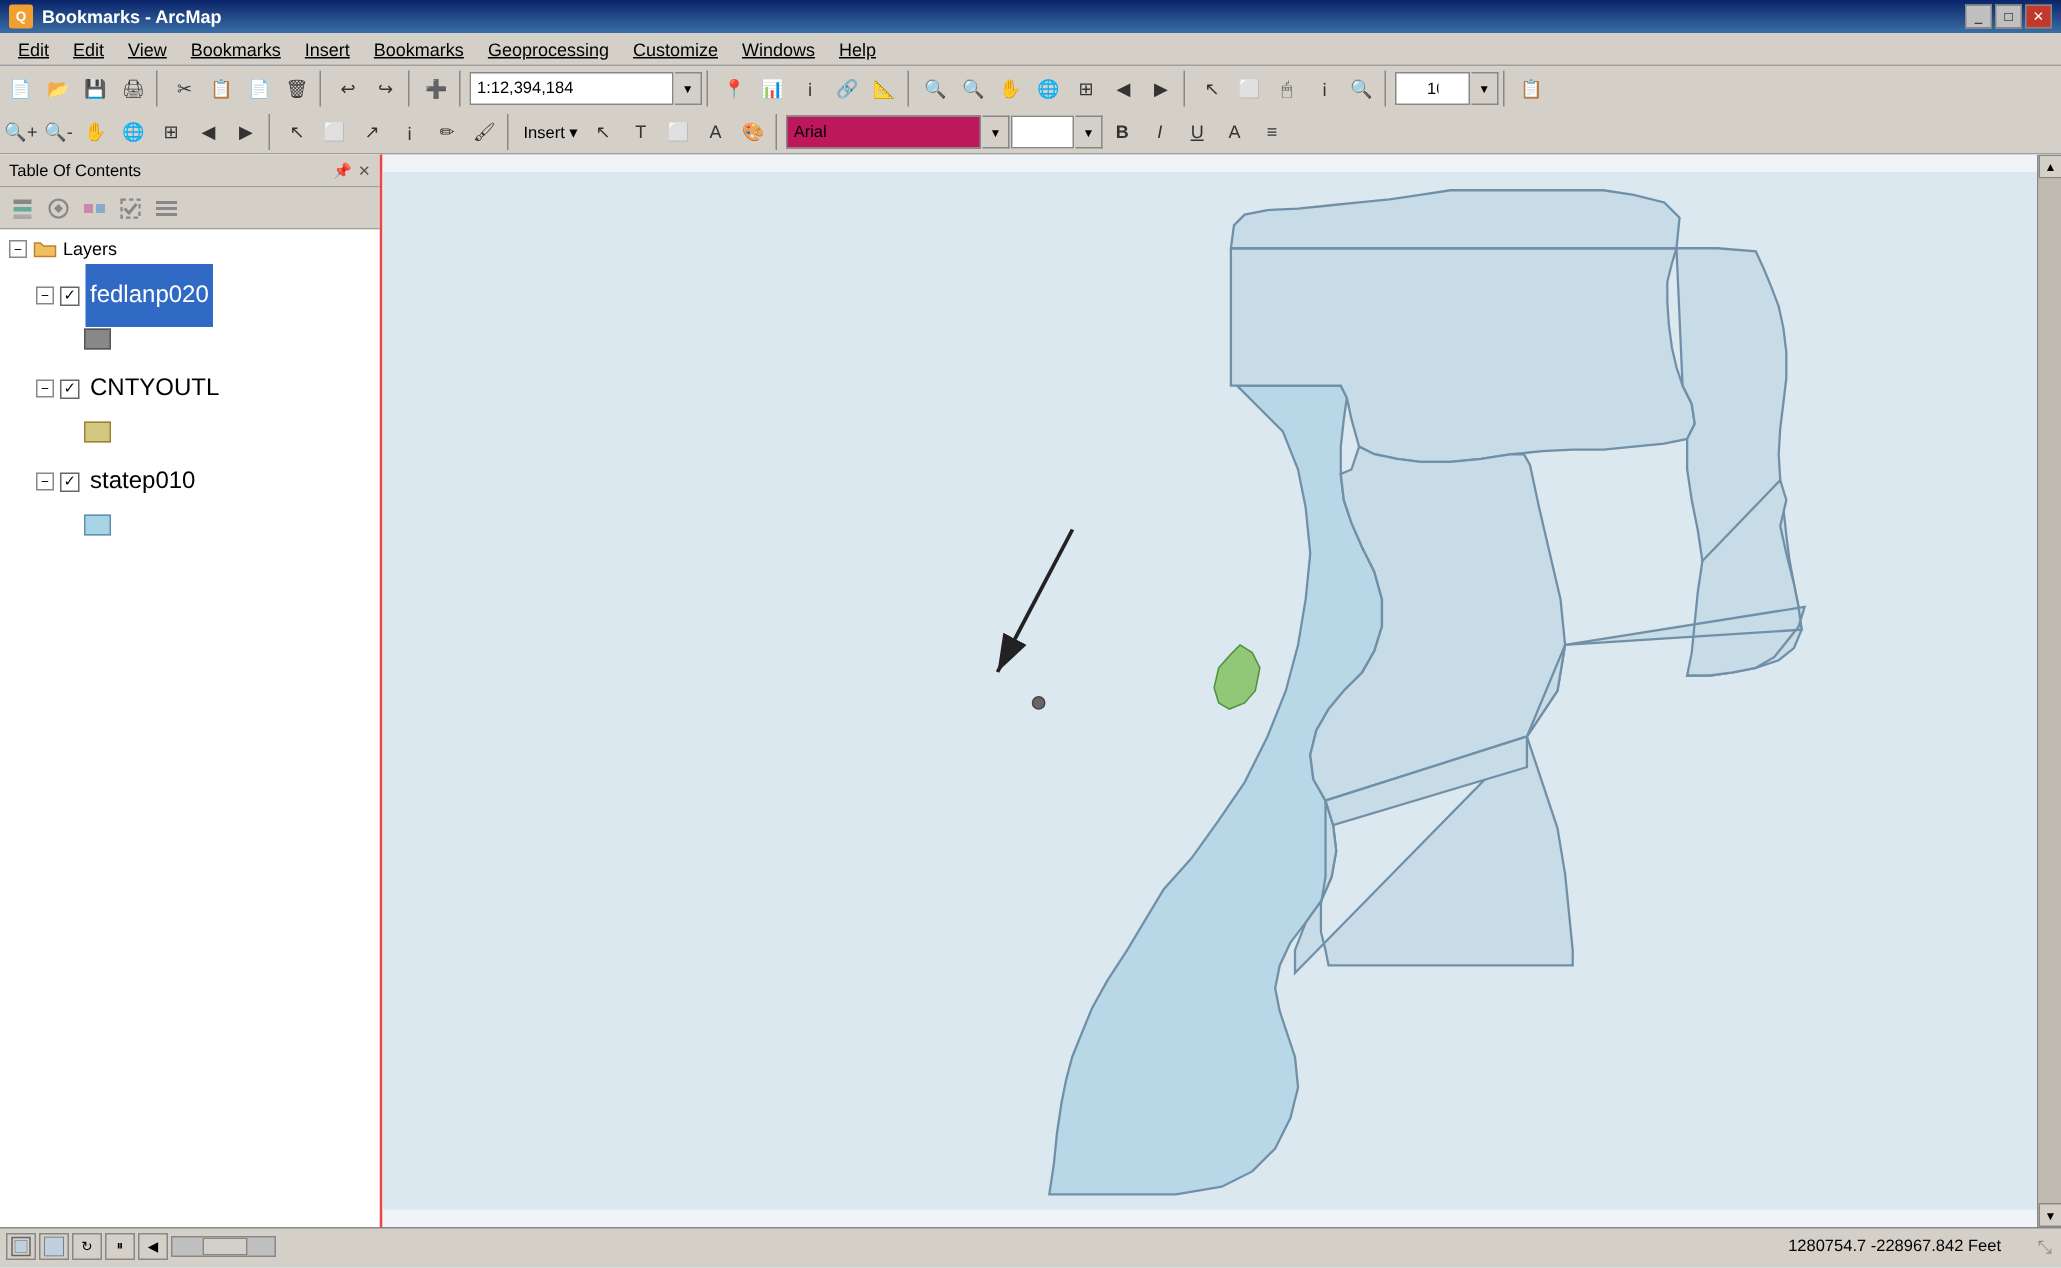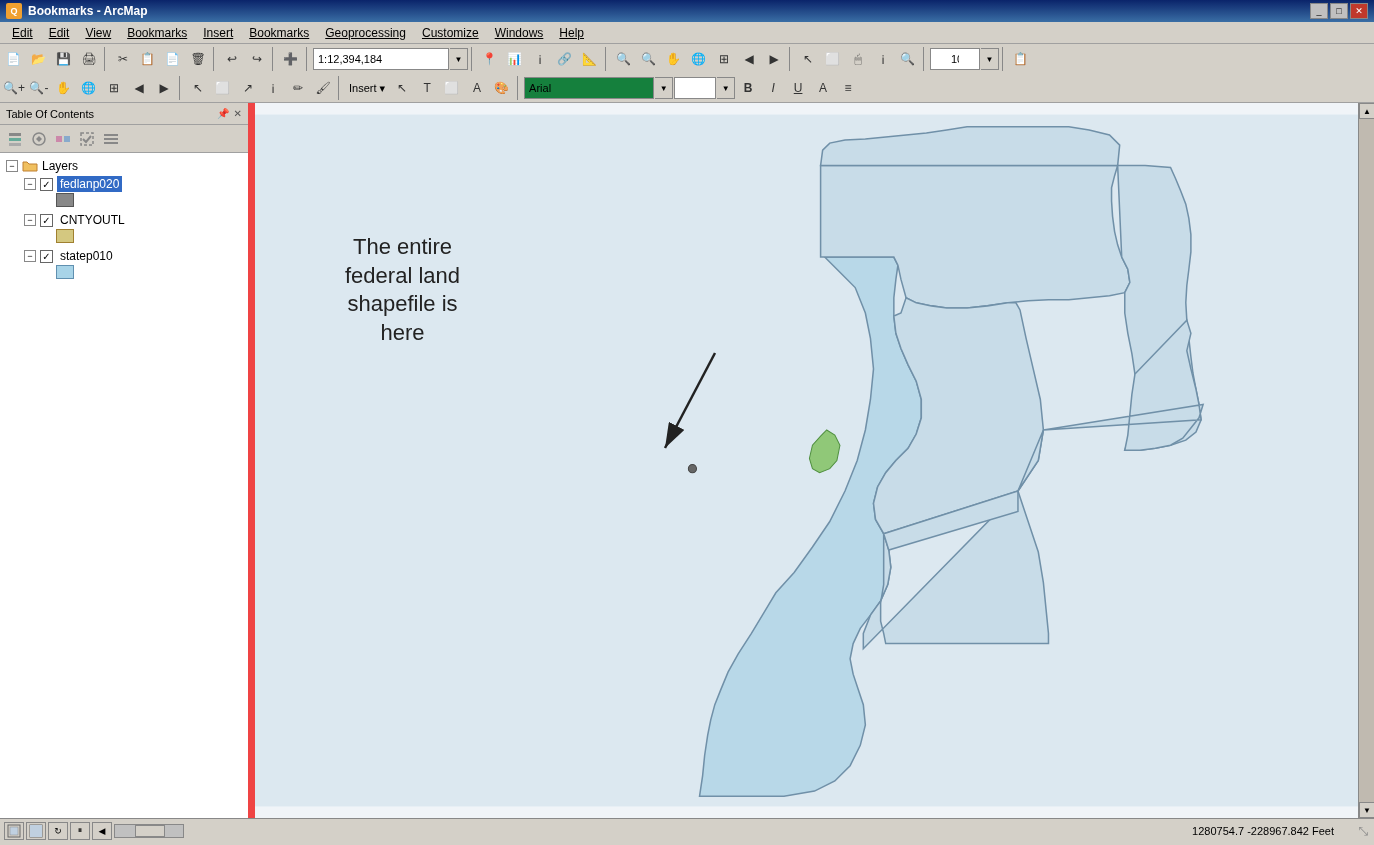--- a/index.html
+++ b/index.html
@@ -73,21 +73,21 @@
       background: #d4d0c8;
       border: 1px solid #888;
       border-left: none;
       cursor: pointer;
       display: flex; align-items: center; justify-content: center;
       font-size: 8px;
     }
     .font-input {
       width: 130px; height: 22px;
       border: 1px solid #888;
-      background: #15803d;
+      background: #be185d;
       font-size: 11px;
       padding: 0 4px;
     }
     .fontsize-input {
       width: 36px; height: 22px;
       border: 1px solid #888;
       background: white;
       font-size: 11px;
       padding: 0 20px;
       text-align: center;
@@ -96,21 +96,21 @@
     
     .main-area {
       display: flex;
       height: calc(845px - 22px - 22px - 62px - 24px);
     }
 
     
     .toc-panel {
       width: 255px;
       background: white;
-      border-right: 7px solid #ef4444;
+      border-right: 2px solid #ef4444;
       display: flex;
       flex-direction: column;
     }
     .toc-header {
       background: #d4d0c8;
       height: 22px;
       display: flex;
       align-items: center;
       justify-content: space-between;
       padding: 0 6px;
@@ -178,22 +178,22 @@
     }
     .toc-checkbox {
       width: 13px; height: 13px;
       border: 1px solid #666;
       background: white;
       display: flex; align-items: center; justify-content: center;
       cursor: pointer;
     }
     .toc-checkbox.checked::after { content: '✓'; font-size: 10px; color: #000; }
     .toc-layer-label {
-      font-size: 12px;
-      padding: 1px 3px;
+      font-size: 16px;
+      padding: 12px 3px;
     }
     .toc-layer-label.selected {
       background: #316ac5;
       color: white;
     }
 
     
     .map-area {
       flex: 1;
       position: relative;
@@ -486,26 +486,20 @@
 
       <path d="M 618 412 L 623 428 L 625 445 L 622 462 L 615 478 L 605 492 L 598 510 L 598 525 L 750 370 L 760 400 L 770 430 L 775 460 L 778 490 L 780 510 L 780 520 L 760 520 L 740 520 L 720 520 L 700 520 L 680 520 L 660 520 L 640 520 L 620 520 L 618 510 L 615 498 L 615 480 L 618 462 Z" fill="#c8dce8" stroke="#7090a8" stroke-width="1.5"></path>
 
       <path d="M 750 370 L 618 412 L 623 428 L 750 390 Z M 750 370 L 775 310 L 770 340 L 750 370 Z M 775 310 L 930 300 L 928 285 L 925 270 L 920 250 L 916 232 L 920 215 L 916 202 L 865 255 L 862 275 L 860 295 L 858 315 L 855 330 L 870 330 L 885 328 L 900 325 L 912 318 L 920 308 L 928 298 L 932 285 Z" fill="#c8dce8" stroke="#7090a8" stroke-width="1.5"></path>
 
       <path d="M 562 310 L 570 315 L 575 325 L 572 340 L 565 348 L 555 352 L 548 348 L 545 338 L 548 325 L 556 316 Z" fill="#90c878" stroke="#509040" stroke-width="1"></path>
 
       <circle cx="430" cy="348" r="4" fill="#666" stroke="#444" stroke-width="1"></circle>
     </svg>
 
-    <div class="annotation">
-      <div>The entire</div>
-      <div>federal land</div>
-      <div>shapefile is</div>
-      <div>here</div>
-    </div>
 
     <svg style="position:absolute;top:0;left:0;width:100%;height:100%;pointer-events:none;">
       <defs>
         <marker id="arrowhead" markerWidth="10" markerHeight="7" refX="10" refY="3.5" orient="auto">
           <polygon points="0 0, 10 3.5, 0 7" fill="#222"></polygon>
         </marker>
       </defs>
       <line x1="460" y1="250" x2="410" y2="345" stroke="#222" stroke-width="2.5" marker-end="url(#arrowhead)"></line>
     </svg>
 

